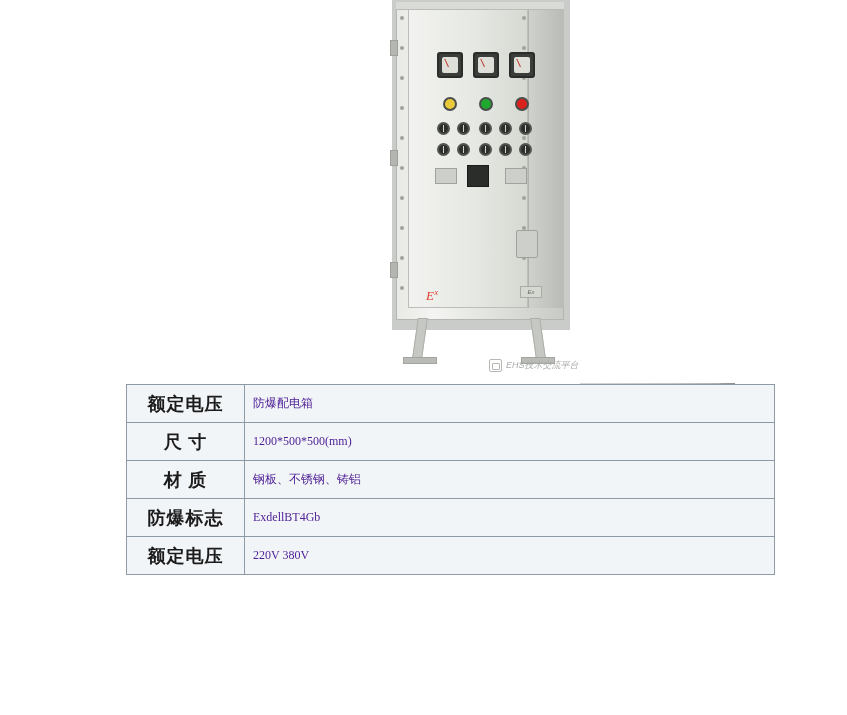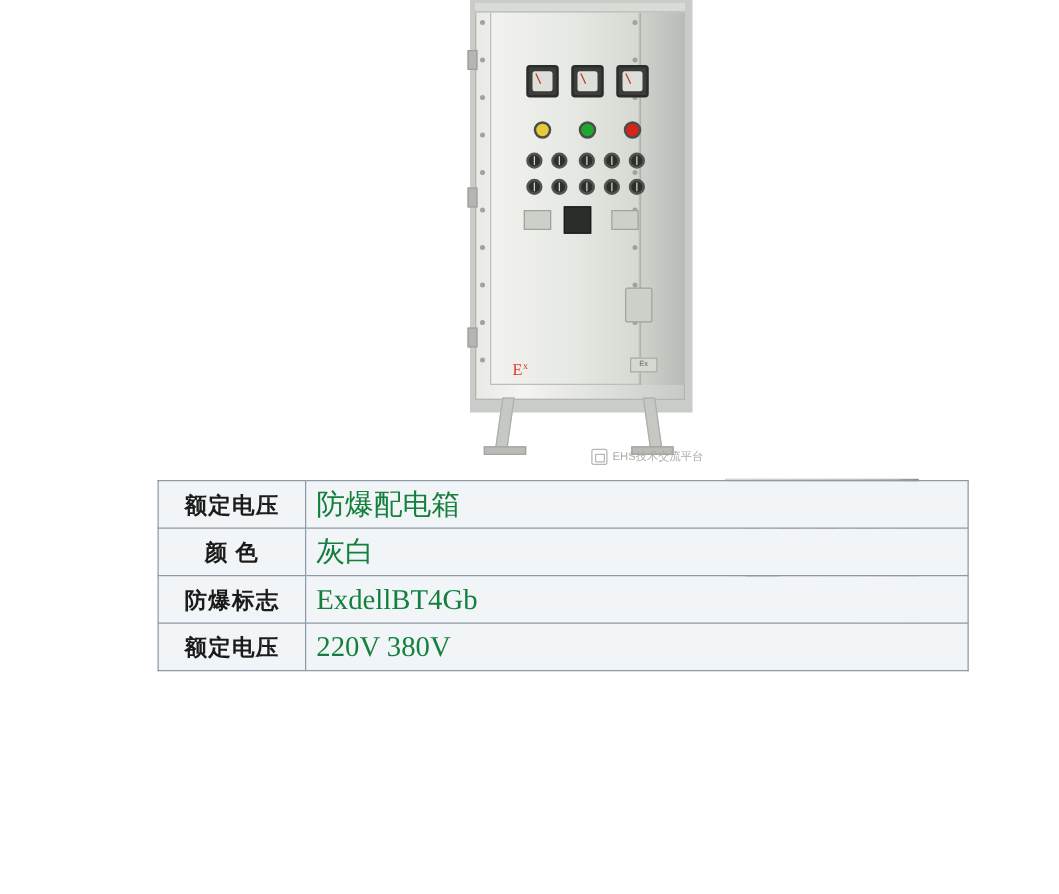--- a/index.html
+++ b/index.html
@@ -11,25 +11,26 @@
     width: 847px;
     height: 715px;
     position: relative;
     overflow: hidden;
     font-family: "Liberation Sans", sans-serif;
   }
 
   
   #photo-area {
     position: absolute;
-    left: 0;
+    left: 16px;
     top: 0;
     width: 678px;
     height: 378px;
     background: #ffffff;
+    font-style: italic;
   }
 
   
   .cab-shadow {
     position: absolute;
     left: 376px;
     top: 0px;
     width: 178px;
     height: 330px;
     background: #c9ccc8;
@@ -340,22 +341,22 @@
   }
   #spec-table td.label {
     width: 118px;
     text-align: center;
     color: #1b1b1b;
     font-size: 18px;
     letter-spacing: 1px;
     font-weight: 600;
   }
   #spec-table td.value {
-    color: #15803d;
-    font-size: 23px;
+    color: #4c1d95;
+    font-size: 12px;
     white-space: nowrap;
   }
   #spec-table tr.narrow td.value { width: 254px; }
   #spec-table tr.wide td.value { width: 530px; }
 </style>
 </head>
 <body>
 
 <div id="photo-area">
 
@@ -490,23 +491,27 @@
     <div class="p2-switch-in"></div>
   </div>
 </div>
 
 <table id="spec-table">
   <tbody>
     <tr class="narrow">
       <td class="label">额定电压</td>
       <td class="value">防爆配电箱</td>
     </tr>
+    <tr class="narrow">
+      <td class="label">尺 寸</td>
+      <td class="value">1200*500*500(mm)</td>
+    </tr>
     <tr class="wide">
-      <td class="label">颜 色</td>
-      <td class="value">灰白</td>
+      <td class="label">材 质</td>
+      <td class="value">钢板、不锈钢、铸铝</td>
     </tr>
     <tr class="wide">
       <td class="label">防爆标志</td>
       <td class="value">ExdellBT4Gb</td>
     </tr>
     <tr class="wide">
       <td class="label">额定电压</td>
       <td class="value">220V  380V</td>
     </tr>
   </tbody>

